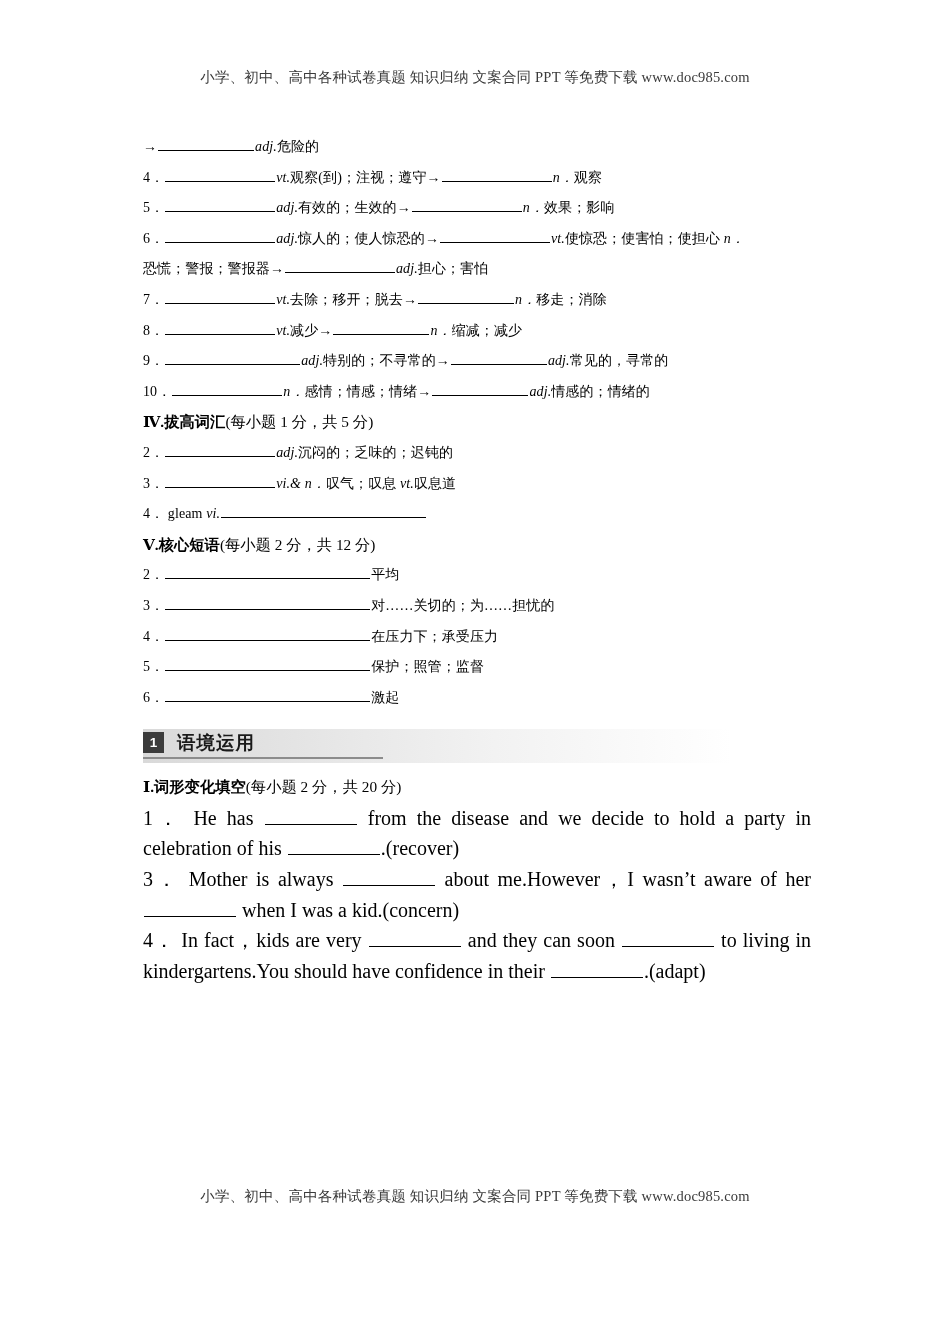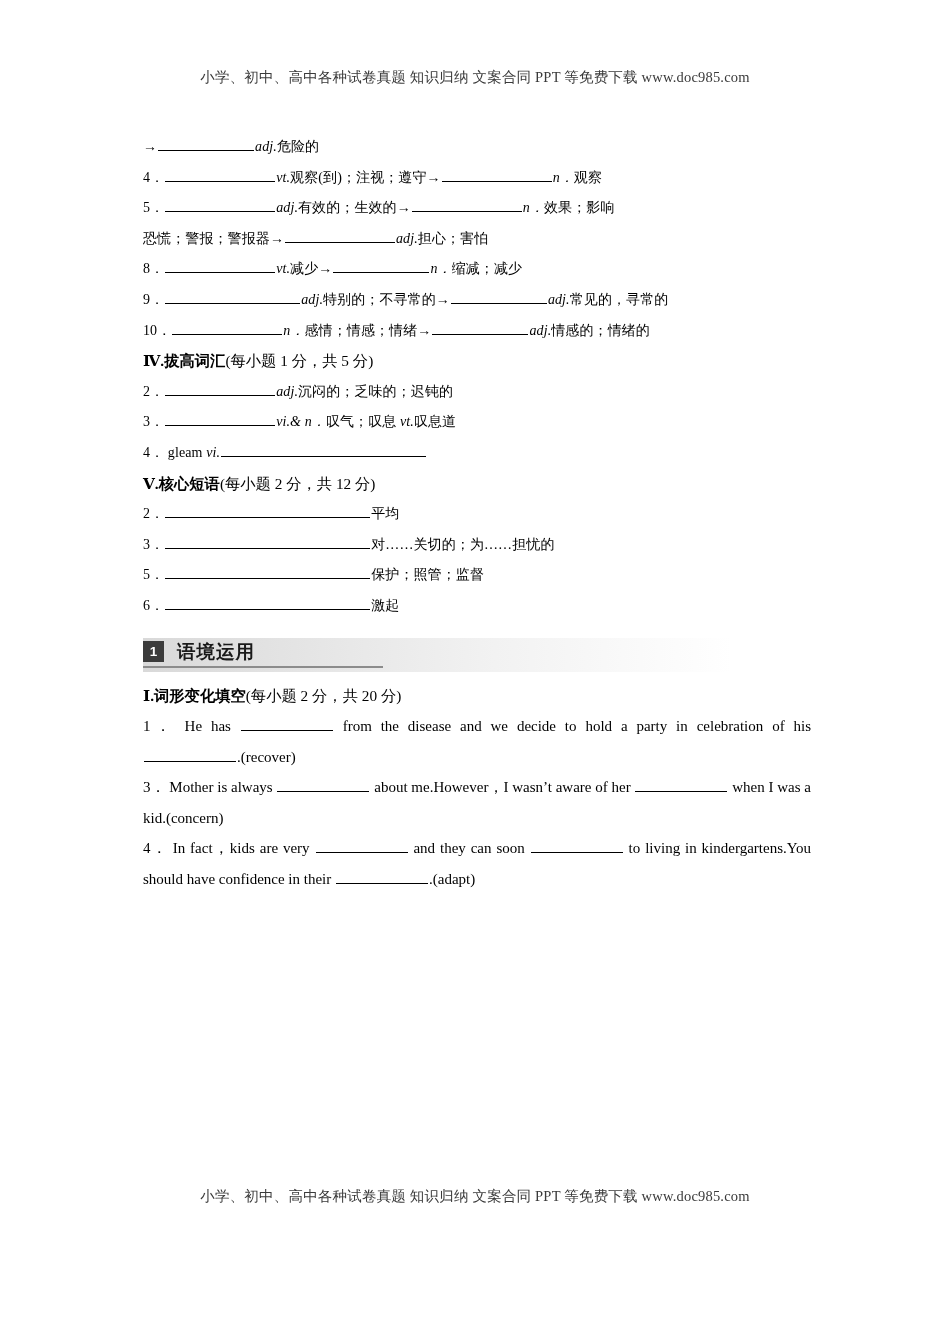--- a/index.html
+++ b/index.html
@@ -42,21 +42,21 @@
 
   .line {
     font-size: 14px;
     line-height: 30.6px;
     margin: 0;
     white-space: nowrap;
     letter-spacing: 0.1px;
   }
 
   .para {
-    font-size: 15px;
+    font-size: 20px;
     line-height: 30.6px;
     margin: 0;
     text-align: justify;
     text-justify: inter-word;
   }
   .para.en {
     font-family: "Liberation Serif", "DejaVu Serif", serif;
   }
 
   .num { display: inline; }
@@ -150,22 +150,24 @@
   <div class="header-note">小学、初中、高中各种试卷真题  知识归纳  文案合同  PPT 等免费下载     www.doc985.com</div>
 
   <div class="content">
 
     <div class="line"><span class="arrow">→</span><span class="blank b-lg"></span><span class="pos">adj.</span><span>危险的</span></div>
 
     <div class="line"><span class="num">4．</span><span class="blank b-xl"></span><span class="pos">vt.</span><span>观察(到)；注视；遵守</span><span class="arrow">→</span><span class="blank b-xl"></span><span class="pos">n．</span><span>观察</span></div>
 
     <div class="line"><span class="num">5．</span><span class="blank b-xl"></span><span class="pos">adj.</span><span>有效的；生效的</span><span class="arrow">→</span><span class="blank b-xl"></span><span class="pos">n．</span><span>效果；影响</span></div>
 
+    <div class="line"><span class="num">6．</span><span class="blank b-xl"></span><span class="pos">adj.</span><span>惊人的；使人惊恐的</span><span class="arrow">→</span><span class="blank b-xl"></span><span class="pos">vt.</span><span>使惊恐；使害怕；使担心</span>&nbsp;<span class="pos">n．</span></div>
     <div class="line"><span>恐慌；警报；警报器</span><span class="arrow">→</span><span class="blank b-xl"></span><span class="pos">adj.</span><span>担心；害怕</span></div>
 
+    <div class="line"><span class="num">7．</span><span class="blank b-xl"></span><span class="pos">vt.</span><span>去除；移开；脱去</span><span class="arrow">→</span><span class="blank b-lg"></span><span class="pos">n．</span><span>移走；消除</span></div>
 
     <div class="line"><span class="num">8．</span><span class="blank b-xl"></span><span class="pos">vt.</span><span>减少</span><span class="arrow">→</span><span class="blank b-lg"></span><span class="pos">n．</span><span>缩减；减少</span></div>
 
     <div class="line"><span class="num">9．</span><span class="blank b-xxl"></span><span class="pos">adj.</span><span>特别的；不寻常的</span><span class="arrow">→</span><span class="blank b-lg"></span><span class="pos">adj.</span><span>常见的，寻常的</span></div>
 
     <div class="line"><span class="num">10．</span><span class="blank b-xl"></span><span class="pos">n．</span><span>感情；情感；情绪</span><span class="arrow">→</span><span class="blank b-lg"></span><span class="pos">adj.</span><span>情感的；情绪的</span></div>
 
     <div class="section-head"><span class="roman">Ⅳ.</span><span>拔高词汇</span><span class="scoring">(每小题 1 分，共 5 分)</span></div>
 
 
@@ -173,20 +175,21 @@
 
     <div class="line"><span class="num">3．</span><span class="blank b-xl"></span><span class="pos">vi.&amp; n．</span><span>叹气；叹息</span>&nbsp;<span class="pos">vt.</span><span>叹息道</span></div>
 
     <div class="line"><span class="num">4．</span>&nbsp;<span>gleam</span>&nbsp;<span class="pos">vi.</span><span class="blank b-def"></span></div>
 
 
     <div class="section-head"><span class="roman">Ⅴ.</span><span>核心短语</span><span class="scoring">(每小题 2 分，共 12 分)</span></div>
 
     <div class="line"><span class="num">2．</span><span class="blank b-def"></span><span>平均</span></div>
     <div class="line"><span class="num">3．</span><span class="blank b-def"></span><span>对……关切的；为……担忧的</span></div>
+    <div class="line"><span class="num">4．</span><span class="blank b-def"></span><span>在压力下；承受压力</span></div>
     <div class="line"><span class="num">5．</span><span class="blank b-def"></span><span>保护；照管；监督</span></div>
     <div class="line"><span class="num">6．</span><span class="blank b-def"></span><span>激起</span></div>
 
     <div class="banner">
       <div class="banner-bg"></div>
       <div class="banner-badge">1</div>
       <div class="banner-title">语境运用</div>
       <div class="banner-rule"></div>
     </div>
 

